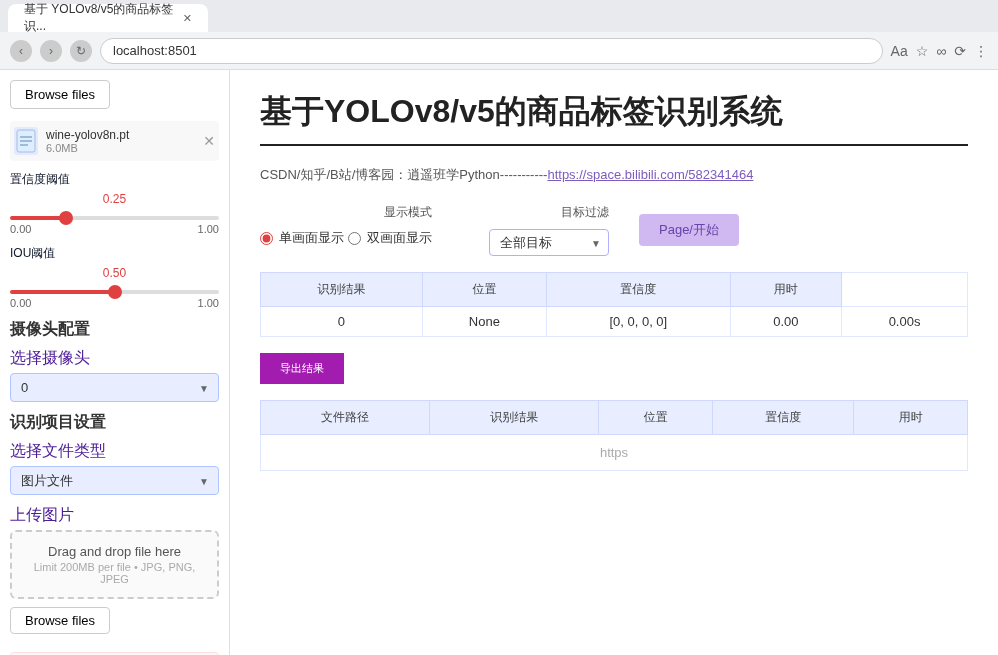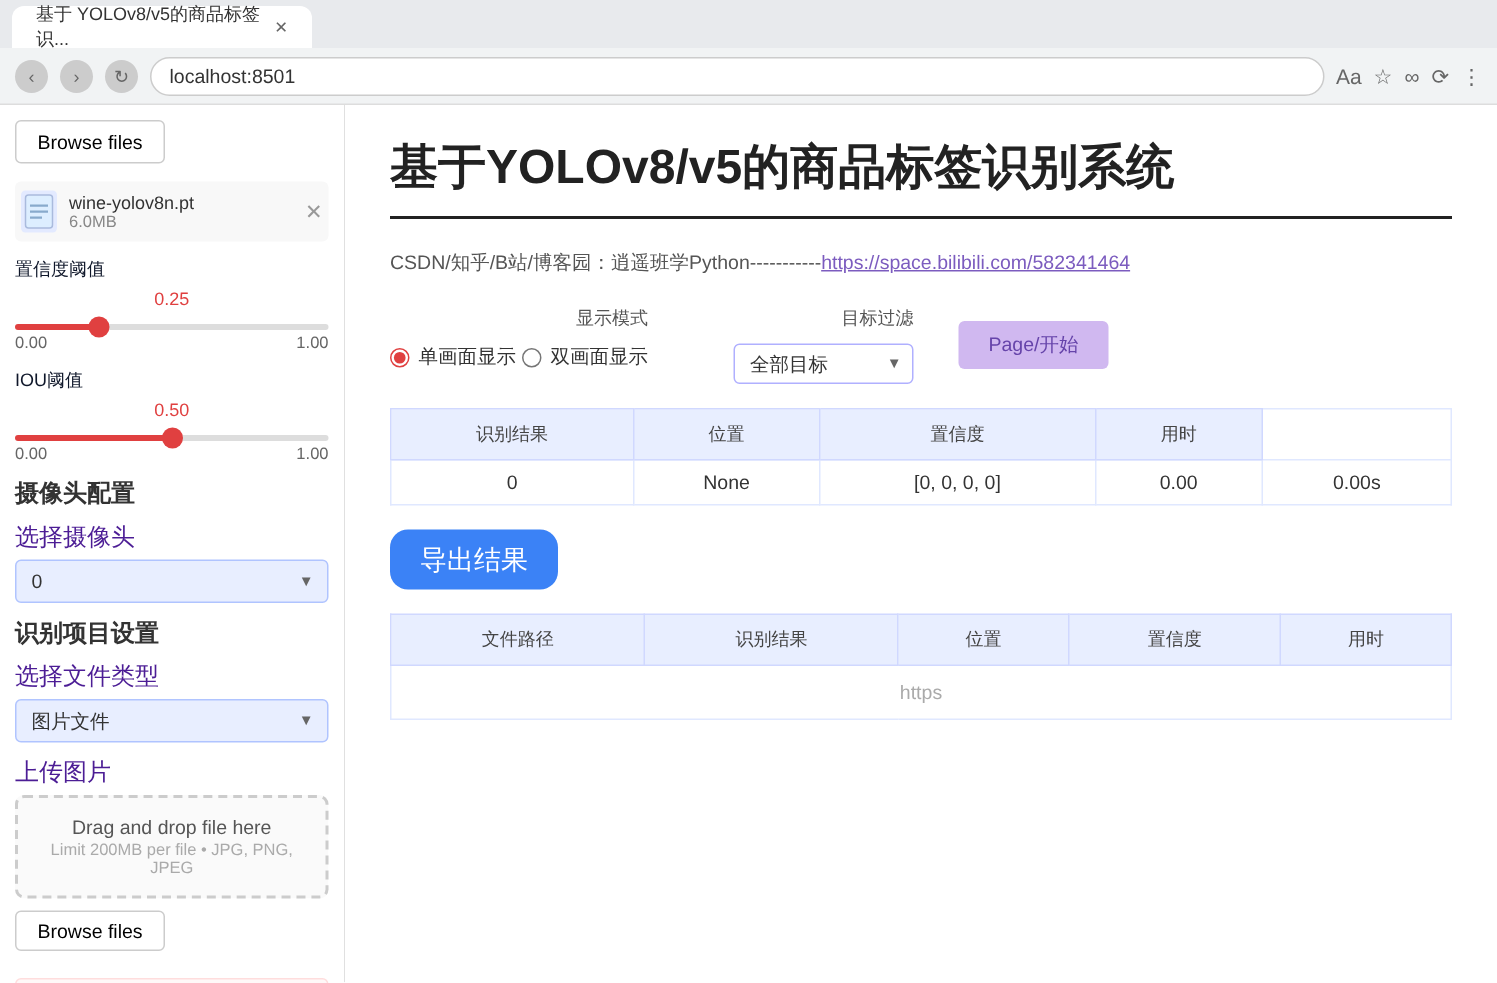--- a/index.html
+++ b/index.html
@@ -329,25 +329,25 @@
     .results-table td {
       border: 1px solid #e0e8ff;
       padding: 7px 12px;
       font-size: 13px;
       color: #333;
       text-align: center;
     }
     
     
     .export-btn {
-      background: #3b82f6;
+      background: #a21caf;
       border: none;
-      border-radius: 12px;
+      border-radius: 0;
       padding: 8px 20px;
-      font-size: 18px;
+      font-size: 11px;
       color: #fff;
       cursor: pointer;
       margin-bottom: 16px;
     }
     
     
     .bottom-table {
       width: 100%;
       border-collapse: collapse;
     }

